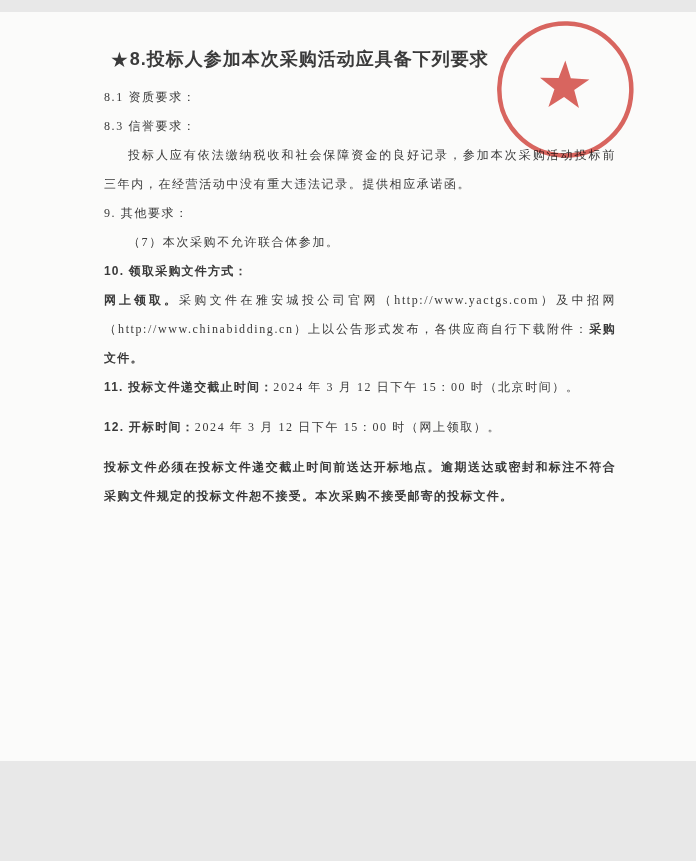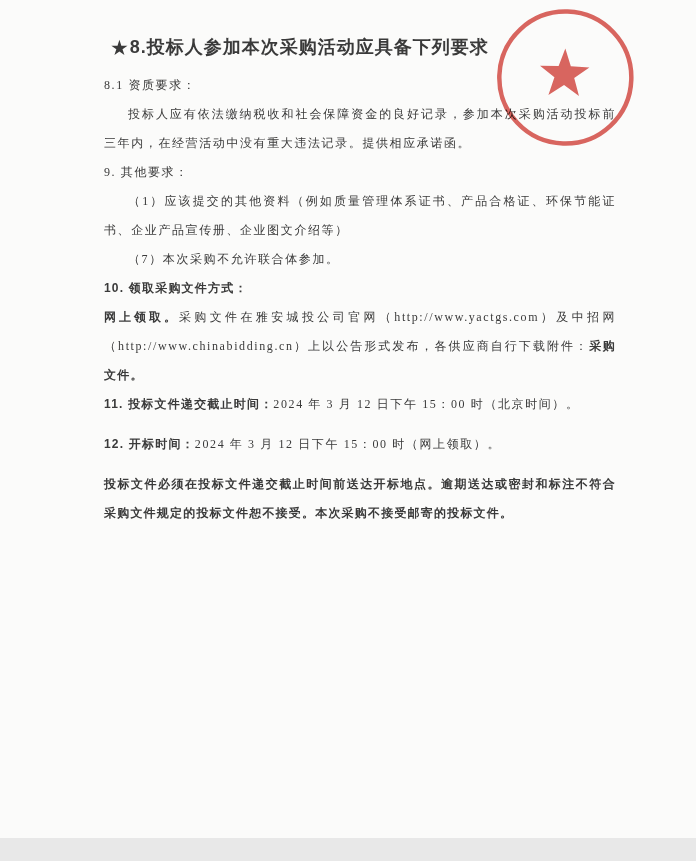--- a/index.html
+++ b/index.html
@@ -4,22 +4,22 @@
 <style>
   :root{
     --page-bg:#fbfbfa;
     --ink:#3a3a3a;
     --seal:#d4453e;
   }
   html,body{margin:0;padding:0;}
   body{background:#e8e8e8;}
   .page{
     position:relative;
-    width:696px;height:838px;
-    margin:0 auto;
+    width:696px;height:749px;
+    margin:12px auto;
     background:var(--page-bg);
     overflow:hidden;
     font-family:"Liberation Serif","DejaVu Serif",serif;
     color:var(--ink);
   }
   .doc{
     position:absolute;
     left:104px;top:33px;
     width:512px;
   }
@@ -79,23 +79,23 @@
 </style>
 </head>
 <body>
 
 <div class="page">
 
   <div class="doc">
     <h1 class="title"><span class="star">★</span><span>8.投标人参加本次采购活动应具备下列要求</span></h1>
     <div>
         <p class="para"><span class="">8.1 资质要求：</span></p>
+        <p class="para"><span class="">8.3 信誉要求：</span></p>
         <p class="para indent"><span class="">投标人应有依法缴纳税收和社会保障资金的良好记录，参加本次采购活动投标前三年内，在经营活动中没有重大违法记录。提供相应承诺函。</span></p>
         <p class="para"><span class="">9. 其他要求：</span></p>
-        <p class="para indent"><span class="">（1）应该提交的其他资料（例如质量管理体系证书、产品合格证、环保节能证书、企业产品宣传册、企业图文介绍等）</span></p>
         <p class="para indent"><span class="">（7）本次采购不允许联合体参加。</span></p>
         <p class="para"><span class="seg-b ">10. 领取采购文件方式：</span></p>
         <p class="para"><span class="seg-b ">网上领取。</span><span class="">采购文件在雅安城投公司官网（http://www.yactgs.com）及中招网（http://www.chinabidding.cn）上以公告形式发布，各供应商自行下载附件：</span><span class="seg-b ">采购文件。</span></p>
         <p class="para"><span class="seg-b ">11. 投标文件递交截止时间：</span><span class="seg-u">2024</span><span class=""> 年</span><span class="seg-u"> 3</span><span class=""> 月 12 日下午 </span><span class="seg-u">15：00 时</span><span class="">（北京时间）。</span></p>
         <p class="para gap"><span class="seg-b ">12. 开标时间：</span><span class="seg-u">2024</span><span class=""> 年</span><span class="seg-u"> 3</span><span class=""> 月 </span><span class="seg-u">12</span><span class=""> 日下午 </span><span class="seg-u">15：00 </span><span class="">时（网上领取）。</span></p>
         <p class="para gap"><span class="seg-b ">投标文件必须在投标文件递交截止时间前送达开标地点。逾期送达或密封和标注不符合采购文件规定的投标文件恕不接受。本次采购不接受邮寄的投标文件。</span></p>
       </div>
   </div>
 
   <svg class="seal" viewBox="0 0 200 170" xmlns="http://www.w3.org/2000/svg" aria-hidden="true">

